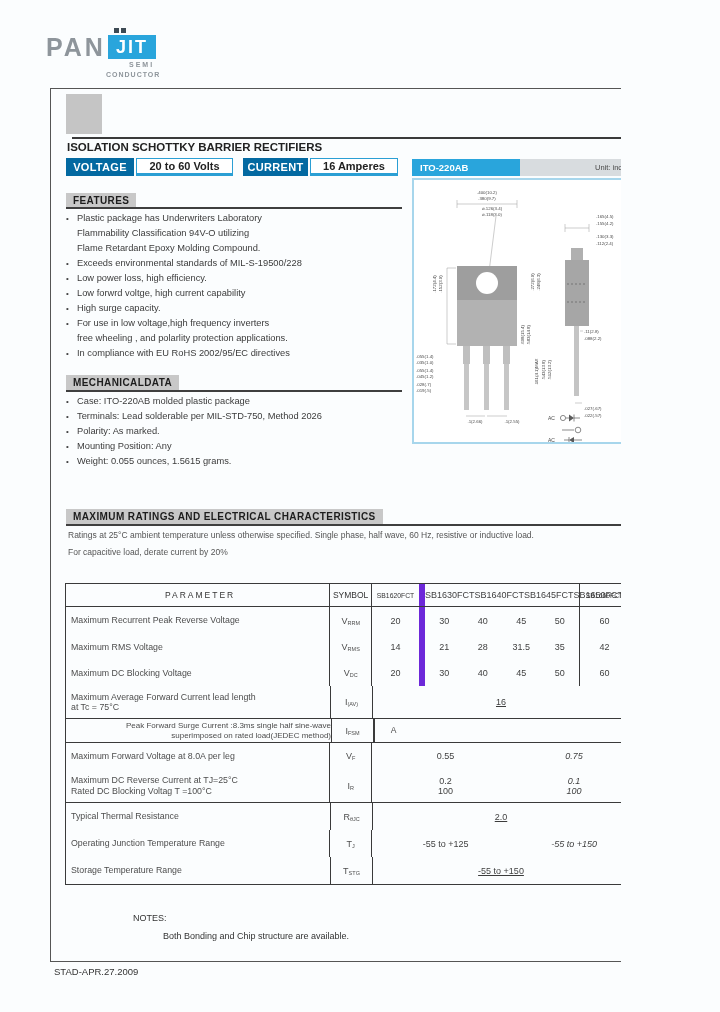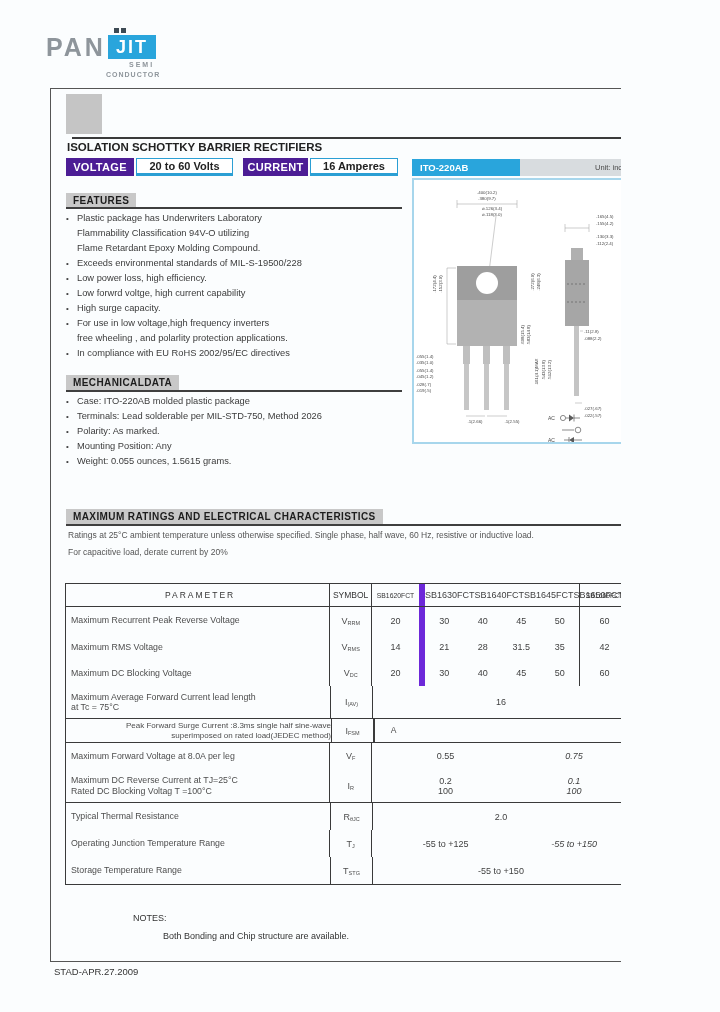--- a/index.html
+++ b/index.html
@@ -19,21 +19,21 @@
 
   
   .frame { left:50px; top:88px; width:646px; height:874px; border:1px solid #555; }
   .titlebox { left:66px; top:94px; width:36px; height:40px; background:#c5c5c5; }
   .title { left:77px; top:101px; font-size:21px; font-weight:800; letter-spacing:0.5px; color:#222; }
   .titleline { left:72px; top:137px; width:582px; height:2px; background:#3a3a3a; }
   .subtitle { left:67px; top:141px; font-size:11.5px; font-weight:700; color:#222; }
 
   .badge { height:18px; display:flex; align-items:center; justify-content:center;
            font-size:11px; font-weight:700; }
-  .badge-b { background:#4c1d95; color:#fff; letter-spacing:0.3px; }
+  .badge-b { background:#0369a1; color:#fff; letter-spacing:0.3px; }
   .badge-v { background:#fff; color:#222; border:1px solid #2b9fd4; border-bottom-width:3px; }
 
   
   .shead { background:#c8c8c8; color:#1d1d1d; font-size:10px; font-weight:700;
            padding:2px 7px; letter-spacing:0.4px; display:inline-block; }
   .sline { height:1.5px; background:#3f3f3f; }
 
   
   .blist { font-size:9.3px; color:#3b3b3b; line-height:15px; width:345px; }
   .bitem { display:flex; }
@@ -65,21 +65,21 @@
   .c-vals { width:257px; display:flex; align-items:stretch; }
   .c-units { width:26px; border-left:1px solid #3a3a3a; display:flex; flex-direction:column;
              align-items:center; justify-content:center; font-size:8.5px; color:#4d4d4d; line-height:9px;padding-left:12px; }
   .val { display:flex; align-items:center; justify-content:center; font-size:9px; color:#3f3f3f; }
   .v1 { width:47px; }
   .vgroup { width:160px; display:flex; }
   .vgroup > span { flex:1; display:flex; align-items:center; justify-content:center; font-size:9px; color:#3f3f3f; }
   .v6 { width:50px; }
   .six .vgroup { border-left:6px solid #6d28d9; }
   .six .v6 { border-left:1px solid #3a3a3a; }
-  .single { justify-content:center; }
+  .single { justify-content:center;text-decoration:underline; }
   .vleft { width:147px; }
   .vright { width:110px;font-style:italic; }
   .stack { flex-direction:column; line-height:10px; }
   .th { display:flex; align-items:center; justify-content:center; font-size:8.5px; color:#333; }
   .th.c-param { letter-spacing:2px; flex-direction:row; }
   .pn { font-size:6.8px; letter-spacing:0; }
 
   .notes-h { font-size:9px; color:#333; }
   .foot { font-size:9.5px; color:#333; }
 </style>

